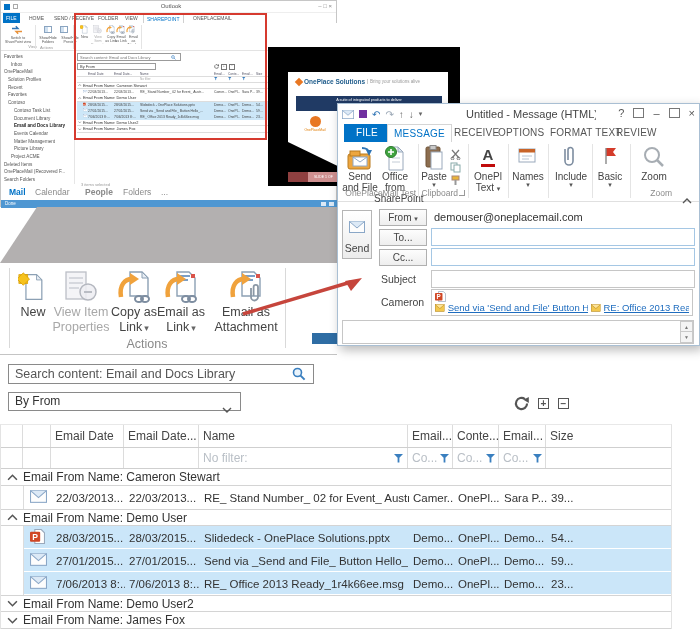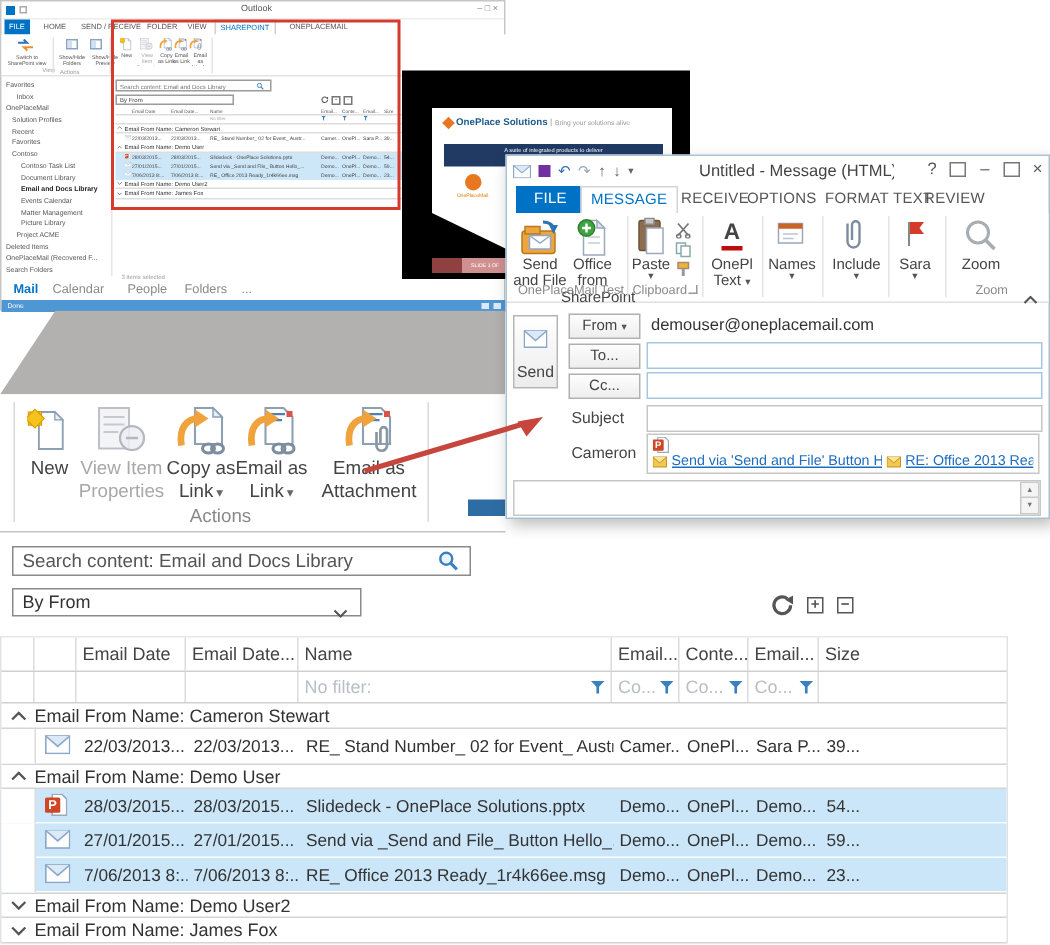--- a/index.html
+++ b/index.html
@@ -374,21 +374,21 @@
               <use href="#sym-chdn"></use>
             </svg></span>
           <span class="m-c" style="flex:1;">Email From Name: James Fox</span>
         </div>
     </div>
     <div class="abs nw" style="left:80px;top:181px;font-size:4px;color:#999;">3 items selected</div>
 
     <div class="abs o-nav">
       <span class="abs" style="left:8px;color:#0072c6;font-weight:bold;">Mail</span>
       <span class="abs" style="left:34px;color:#8a8a8a;">Calendar</span>
-      <span class="abs" style="left:84px;color:#8a8a8a;">People</span>
+      <span class="abs" style="left:84px;color:#8a8a8a;font-weight:bold;">People</span>
       <span class="abs" style="left:122px;color:#8a8a8a;">Folders</span>
       <span class="abs" style="left:160px;color:#8a8a8a;">...</span>
     </div>
     <div class="abs o-status">
       <span style="padding-left:4px;">Done</span>
       <span class="abs" style="right:12px;top:2px;width:5px;height:4px;background:#dce9f6;"></span>
       <span class="abs" style="right:4px;top:2px;width:5px;height:4px;background:#dce9f6;"></span>
     </div>
   </div>
 
@@ -588,21 +588,21 @@
           <div>Include</div>
           <div class="schev">▾</div>
         </div>
       <div class="rsep" style="left:254px;"></div>
 
       <div class="abs" style="left:264px;top:4px;"><svg width="16" height="20">
             <polygon points="4,2 14,2 11,6 14,10 4,10" fill="#d43b2a"></polygon>
             <line x1="4" y1="2" x2="4" y2="18" stroke="#888" stroke-width="1.4"></line>
           </svg></div>
       <div class="rbtn" style="left:256px;top:29px;width:32px;">
-          <div>Sara</div>
+          <div>Basic</div>
           <div class="schev">▾</div>
         </div>
       <div class="rsep" style="left:292px;"></div>
 
       <div class="abs" style="left:304px;top:3px;"><svg width="24" height="24">
             <circle cx="10" cy="10" r="7" fill="none" stroke="#a7adb3" stroke-width="2"></circle>
             <line x1="15" y1="15" x2="21" y2="21" stroke="#a7adb3" stroke-width="2.5"></line>
           </svg></div>
       <div class="rbtn dis" style="left:298px;top:29px;width:36px;">
           <div>Zoom</div>

